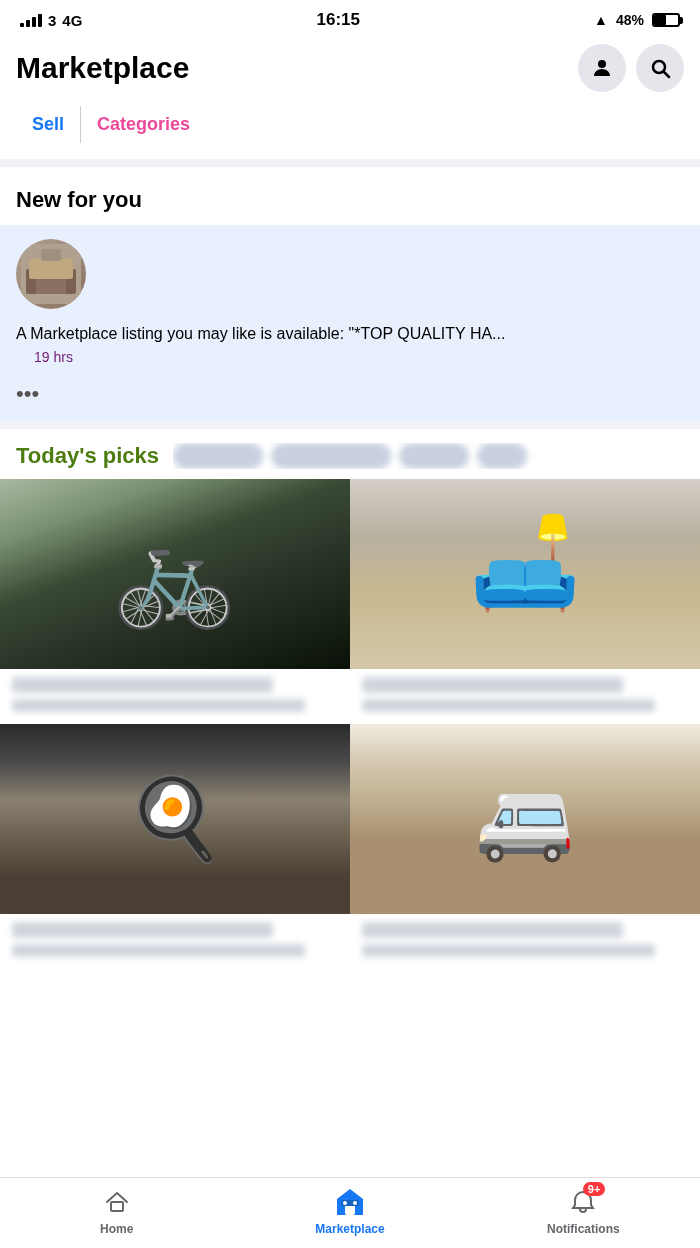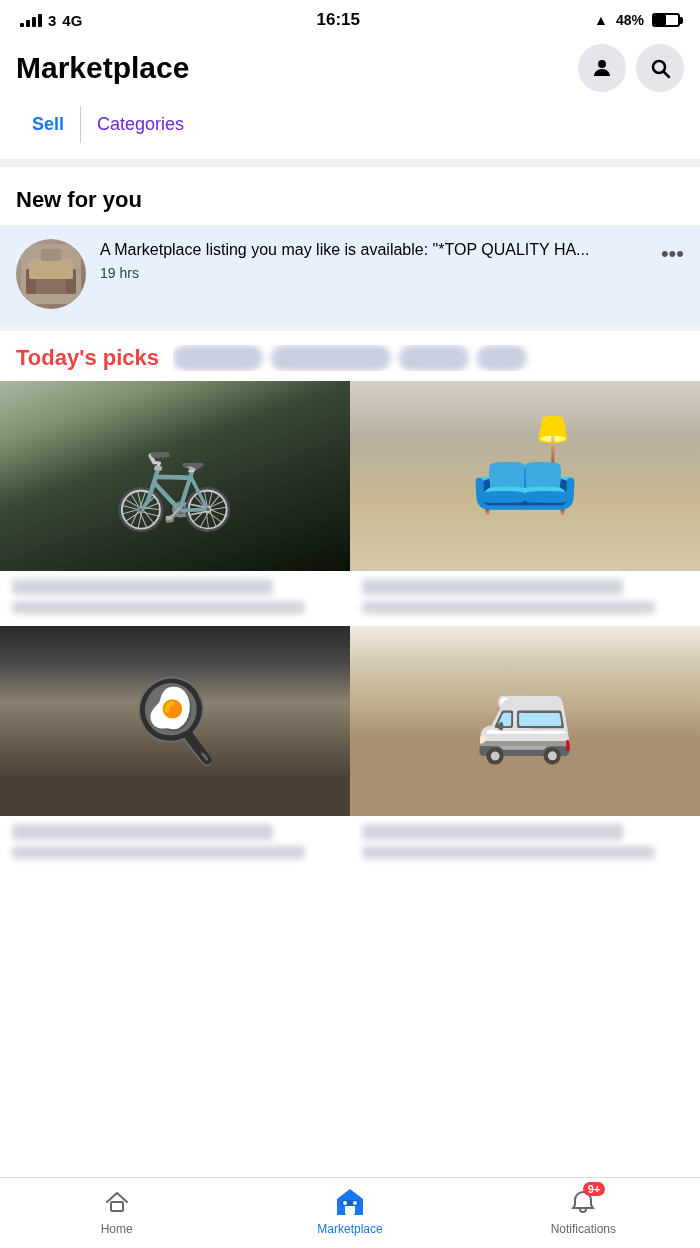--- a/index.html
+++ b/index.html
@@ -101,40 +101,41 @@
       font-weight: 700;
       color: #000;
       background: #e4e6eb;
       border-radius: 20px;
       cursor: pointer;
       margin-right: 16px;
     }
     .tab-categories {
       padding: 8px 4px;
       font-size: 18px;
-      font-weight: 400;
-      color: #6d28d9;
+      font-weight: 700;
+      color: #ec4899;
       cursor: pointer;
     }
 
     
     .section-title {
       font-size: 22px;
       font-weight: 800;
       color: #000;
       padding: 20px 16px 12px;
     }
 
     
     .notif-banner {
       display: flex;
       align-items: flex-start;
       padding: 14px 16px;
       background: #e8f0fe;
       gap: 14px;
+      flex-direction: column;
     }
     .notif-thumb {
       width: 70px; height: 70px;
       border-radius: 50%;
       background: #c8c8c8;
       flex-shrink: 0;
       overflow: hidden;
       position: relative;
     }
     .notif-thumb-inner {
@@ -143,34 +144,34 @@
       display: flex;
       align-items: center;
       justify-content: center;
     }
     .notif-content { flex: 1; }
     .notif-text {
       font-size: 16px;
       color: #000;
       line-height: 1.4;
     }
-    .notif-time { font-size: 14px; color: #14532d; margin-top: 4px; }
+    .notif-time { font-size: 14px; color: #701a75; margin-top: 4px; margin-left: 18px; }
     .notif-menu { font-size: 22px; color: #555; cursor: pointer; padding-top: 2px; }
 
     
     .picks-header {
       display: flex;
       align-items: center;
       padding: 14px 16px 10px;
       gap: 14px;
     }
     .picks-title {
       font-size: 22px;
       font-weight: 800;
-      color: #ef4444;
+      color: #4d7c0f;
       flex-shrink: 0;
     }
     .picks-blur-pills {
       display: flex;
       gap: 8px;
       flex: 1;
       overflow: hidden;
     }
     .blur-pill {
       height: 26px;
@@ -292,21 +293,21 @@
       align-items: center;
       justify-content: center;
       font-size: 26px;
       color: #65676b;
       position: relative;
     }
     .nav-icon.active { color: #1877f2; }
     .nav-label {
       font-size: 12px;
       color: #65676b;
-      font-weight: 400;
+      font-weight: 700;
     }
     .nav-label.active { color: #1877f2; }
     .nav-badge {
       position: absolute;
       top: -4px; right: -6px;
       background: #fa383e;
       color: #fff;
       font-size: 11px;
       font-weight: 700;
       border-radius: 12px;

